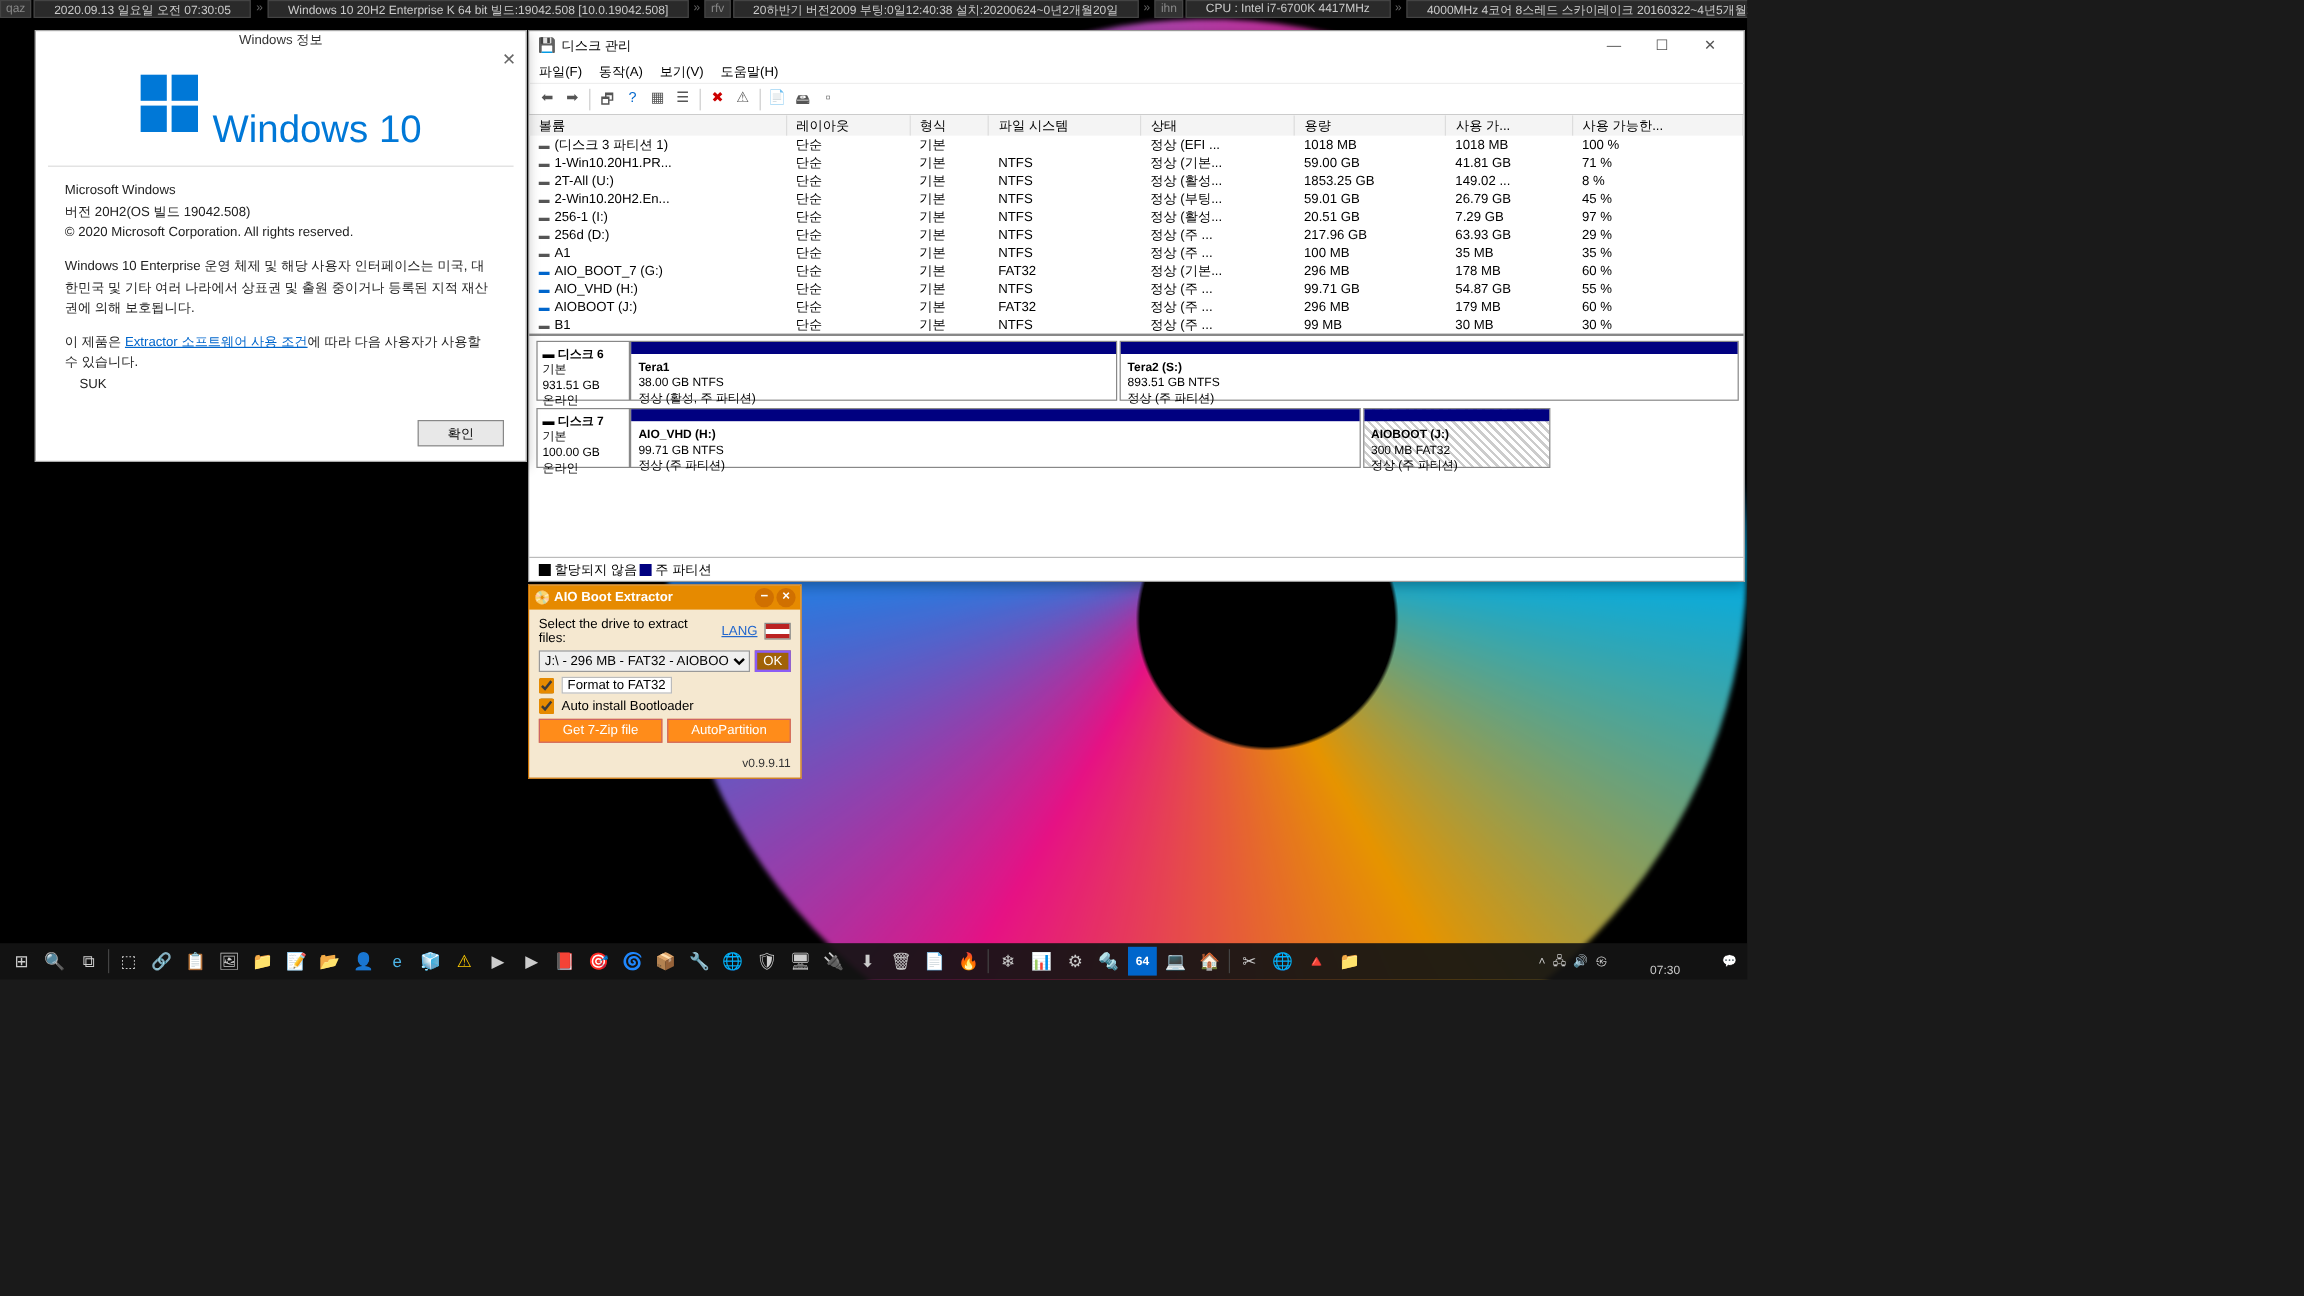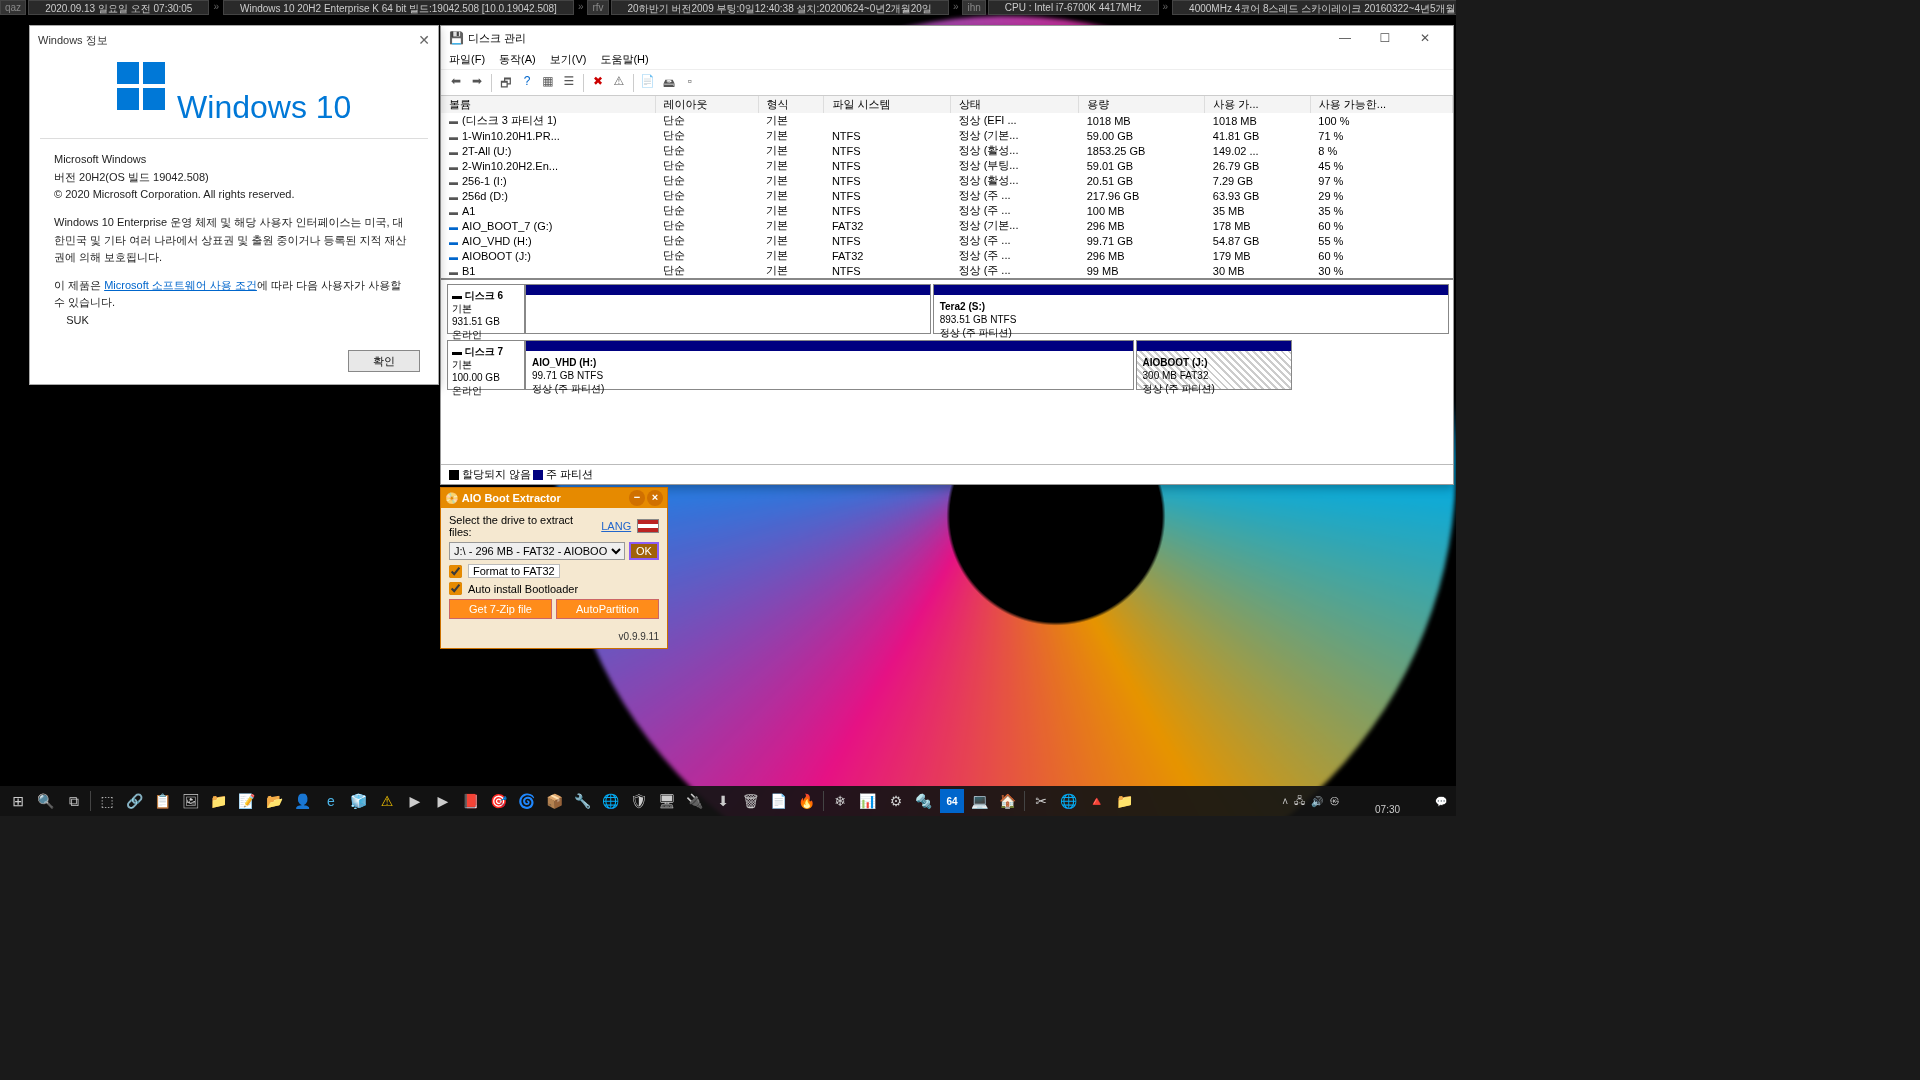--- a/index.html
+++ b/index.html
@@ -14,21 +14,21 @@
   background: radial-gradient(circle, #000 30%, transparent 31%); border-radius:50%;}
 
 
 .topbar { position: absolute; top: 0; left: 0; right: 0; height: 15px; display: flex; gap: 2px; font-size: 10px; z-index: 10; }
 .topbar .cell { background: #2a2a2a; color: #ccc; padding: 1px 16px; border: 1px solid #444; white-space: nowrap; }
 .topbar .label { background: #333; color: #888; padding: 1px 4px; border: 1px solid #444; }
 .topbar .arrows { color:#666; padding:1px 2px; }
 
 
 .winver { position: absolute; left: 29px; top: 25px; width: 410px; height: 360px; background: #fff; border: 1px solid #aaa; box-shadow: 0 3px 10px rgba(0,0,0,0.3); z-index: 20; }
-.winver .titlebar { height: 28px; display: flex; align-items: center; padding: 0 8px; font-size: 11px; color: #333; }
+.winver .titlebar { height: 28px; display: flex; align-items: center; padding: 0 8px; font-size: 11px; color: #333; flex-direction: column; }
 .winver .titlebar .close { margin-left: auto; font-size: 14px; color: #666; cursor: default; }
 .winver .logo { text-align: center; padding: 8px 0 12px; border-bottom: 1px solid #ddd; margin: 0 10px;}
 .winver .logo svg { height: 50px; }
 .winver .logo-text { font-size: 32px; font-weight: 300; color: #0078d7; display:inline-block; vertical-align: middle; margin-left:6px;}
 .winver .content { padding: 12px 24px; font-size: 11px; color: #222; line-height: 1.6; }
 .winver .content p { margin-bottom: 10px; }
 .winver .content a { color: #0066cc; text-decoration: underline; }
 .winver .btn-ok { position: absolute; bottom: 12px; right: 18px; width: 72px; height: 22px; border: 1px solid #888; background: #e8e8e8; font-size: 11px; }
 
 
@@ -119,21 +119,21 @@
     <span class="logo-text">Windows 10</span>
   </div>
   <div class="content">
     <p>
       <span>Microsoft Windows</span><br>
       <span>버전 20H2(OS 빌드 19042.508)</span><br>
       <span>© 2020 Microsoft Corporation. All rights reserved.</span>
     </p>
     <p>Windows 10 Enterprise 운영 체제 및 해당 사용자 인터페이스는 미국, 대한민국 및 기타 여러 나라에서 상표권 및 출원 중이거나 등록된 지적 재산권에 의해 보호됩니다.</p>
     <p>
-      <span>이 제품은 </span><a href="#">Microsoft 소프트웨어 사용 조건</a><span>에 따라 다음 사용자가 사용할 수 있습니다.</span><br>
+      <span>이 제품은 </span><a href="#">Extractor 소프트웨어 사용 조건</a><span>에 따라 다음 사용자가 사용할 수 있습니다.</span><br>
       &nbsp;&nbsp;&nbsp;&nbsp;<span>SUK</span>
     </p>
   </div>
   <button class="btn-ok">확인</button>
 </div>
 
 <div class="diskmgmt">
   <div class="titlebar">
     <span class="ticon">💾</span>
     <span>디스크 관리</span>
@@ -307,20 +307,21 @@
       <div class="disk-row">
         <div class="disk-label">
           <div>▬ <span class="dname">디스크 6</span></div>
           <div>기본</div>
           <div>931.51 GB</div>
           <div>온라인</div>
         </div>
         <div class="disk-parts">
           <div class="part" style="flex: 0 0 44%;">
             <div class="bar"></div>
+            <div class="pbody"><b>Tera1</b><br>38.00 GB NTFS<br>정상 (활성, 주 파티션)</div>
           </div>
           <div class="part" style="flex: 0 0 56%;">
             <div class="bar"></div>
             <div class="pbody"><b>Tera2  (S:)</b><br>893.51 GB NTFS<br>정상 (주 파티션)</div>
           </div>
         </div>
       </div>
       <div class="disk-row">
         <div class="disk-label">
           <div>▬ <span class="dname">디스크 7</span></div>

